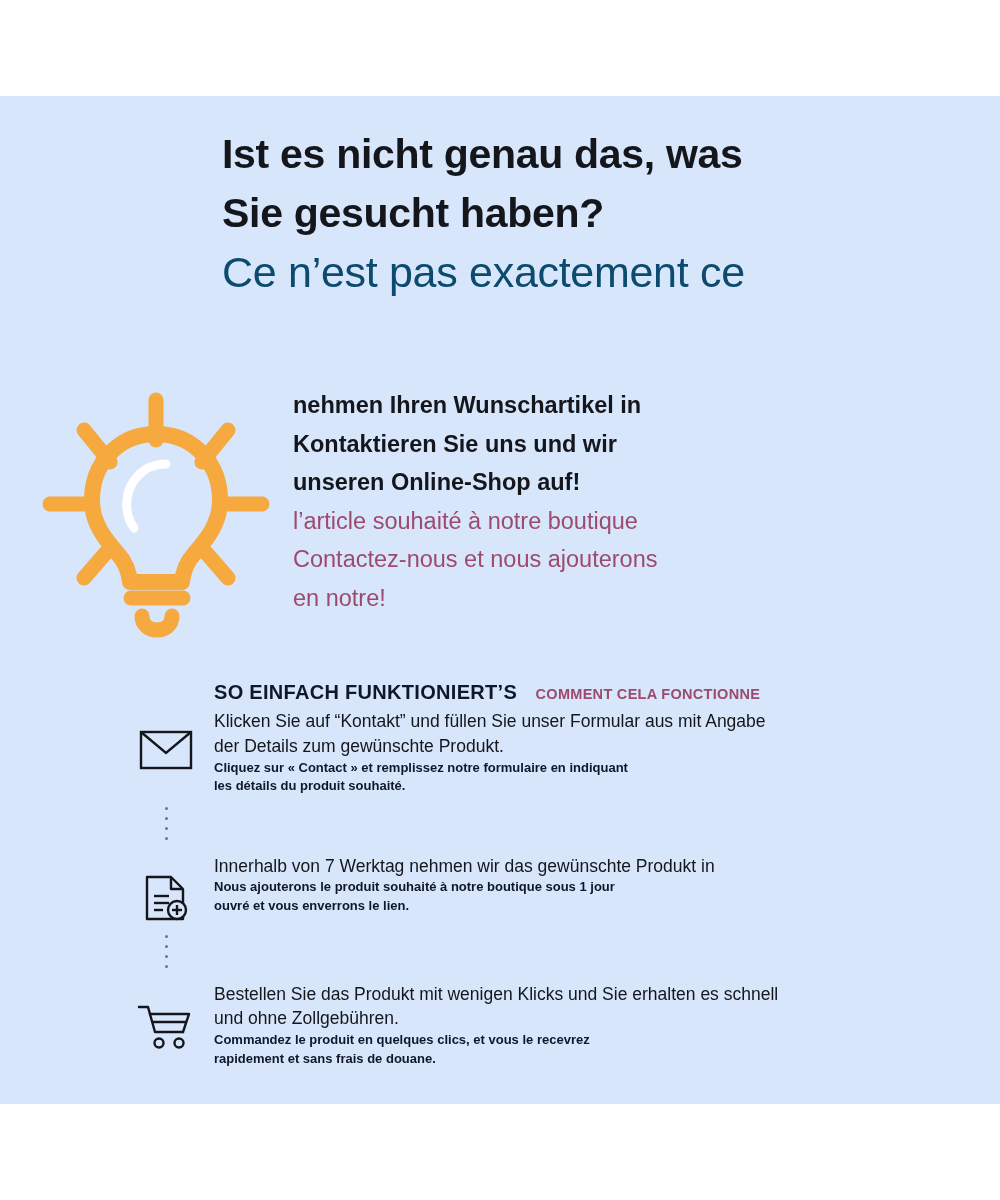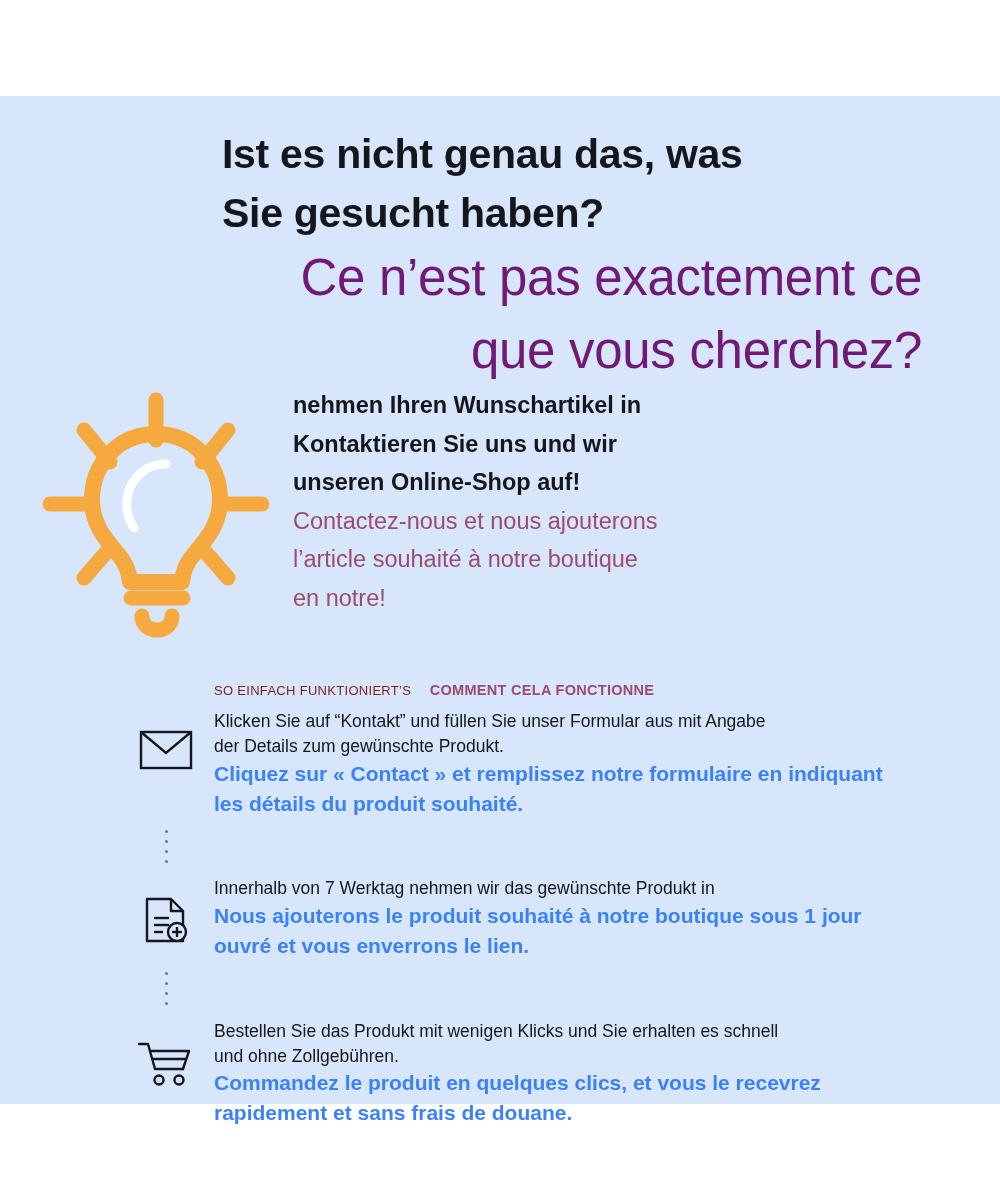--- a/index.html
+++ b/index.html
@@ -36,26 +36,25 @@
     width: 700px;
   }
   .headline .de {
     font-size: 41px;
     line-height: 1.43;
     font-weight: bold;
     color: #14161c;
     letter-spacing: -0.3px;
   }
   .headline .fr {
-    font-size: 51px;
+    font-size: 43px;
     line-height: 1.43;
     font-weight: normal;
-    color: #701a75;
+    color: #0c4a6e;
     letter-spacing: -0.3px;
-    text-align: right;
   }
 
   
   .bulb-wrap {
     position: absolute;
     left: 36px;
     top: 382px;
     width: 240px;
     height: 260px;
   }
@@ -81,23 +80,23 @@
   }
 
   
   .how-head {
     position: absolute;
     left: 214px;
     top: 681px;
     white-space: nowrap;
   }
   .how-head .de {
-    font-size: 13px;
-    font-weight: normal;
-    color: #7f1d1d;
+    font-size: 20px;
+    font-weight: bold;
+    color: #0f172a;
     letter-spacing: 0.3px;
   }
   .how-head .fr {
     font-size: 14.5px;
     font-weight: bold;
     color: #9c4a6e;
     letter-spacing: 0.3px;
     margin-left: 14px;
   }
 
@@ -122,24 +121,24 @@
   .step-body {
     flex: 1 1 auto;
     padding-top: 2px;
   }
   .step-body .de {
     font-size: 17.5px;
     line-height: 1.42;
     color: #14161c;
   }
   .step-body .fr {
-    font-size: 21px;
+    font-size: 13px;
     line-height: 1.42;
     font-weight: bold;
-    color: #3b82f6;
+    color: #0f172a;
   }
   .dots {
     height: 56px;
     display: flex;
     align-items: center;
   }
   .dots-inner {
     width: 96px;
     display: flex;
     flex-direction: column;
@@ -157,21 +156,20 @@
 <body>
 
 <div class="page">
 
   <div class="panel"></div>
 
   <div class="headline">
     <div class="de">Ist es nicht genau das, was</div>
     <div class="de">Sie gesucht haben?</div>
     <div class="fr">Ce n’est pas exactement ce</div>
-    <div class="fr">que vous cherchez?</div>
   </div>
 
   <div class="bulb-wrap">
     <svg width="240" height="260" viewBox="0 0 240 260" xmlns="http://www.w3.org/2000/svg">
       <g fill="none" stroke="#f5a93f" stroke-width="15" stroke-linecap="round">
         <line x1="120" y1="18" x2="120" y2="58"></line>
         <line x1="48" y1="48" x2="74" y2="80"></line>
         <line x1="192" y1="48" x2="166" y2="80"></line>
         <line x1="14" y1="122" x2="54" y2="122"></line>
         <line x1="226" y1="122" x2="186" y2="122"></line>
@@ -182,22 +180,22 @@
       <path d="M98 146 C 88 132 88 110 100 96 C 108 86 120 82 130 82" fill="none" stroke="#ffffff" stroke-width="9" stroke-linecap="round"></path>
       <line x1="95" y1="216" x2="147" y2="216" stroke="#f5a93f" stroke-width="15" stroke-linecap="round"></line>
       <path d="M106 234 C 106 242 112 248 121 248 C 130 248 136 242 136 234" fill="none" stroke="#f5a93f" stroke-width="15" stroke-linecap="round"></path>
     </svg>
   </div>
 
   <div class="intro">
     <div class="de">nehmen Ihren Wunschartikel in</div>
     <div class="de">Kontaktieren Sie uns und wir</div>
     <div class="de">unseren Online-Shop auf!</div>
+    <div class="fr">l’article souhaité à notre boutique</div>
     <div class="fr">Contactez-nous et nous ajouterons</div>
-    <div class="fr">l’article souhaité à notre boutique</div>
     <div class="fr">en notre!</div>
   </div>
 
   <div class="how-head">
     <span class="de">SO EINFACH FUNKTIONIERT’S</span>
     <span class="fr">COMMENT CELA FONCTIONNE</span>
   </div>
 
   <div class="steps">
 

